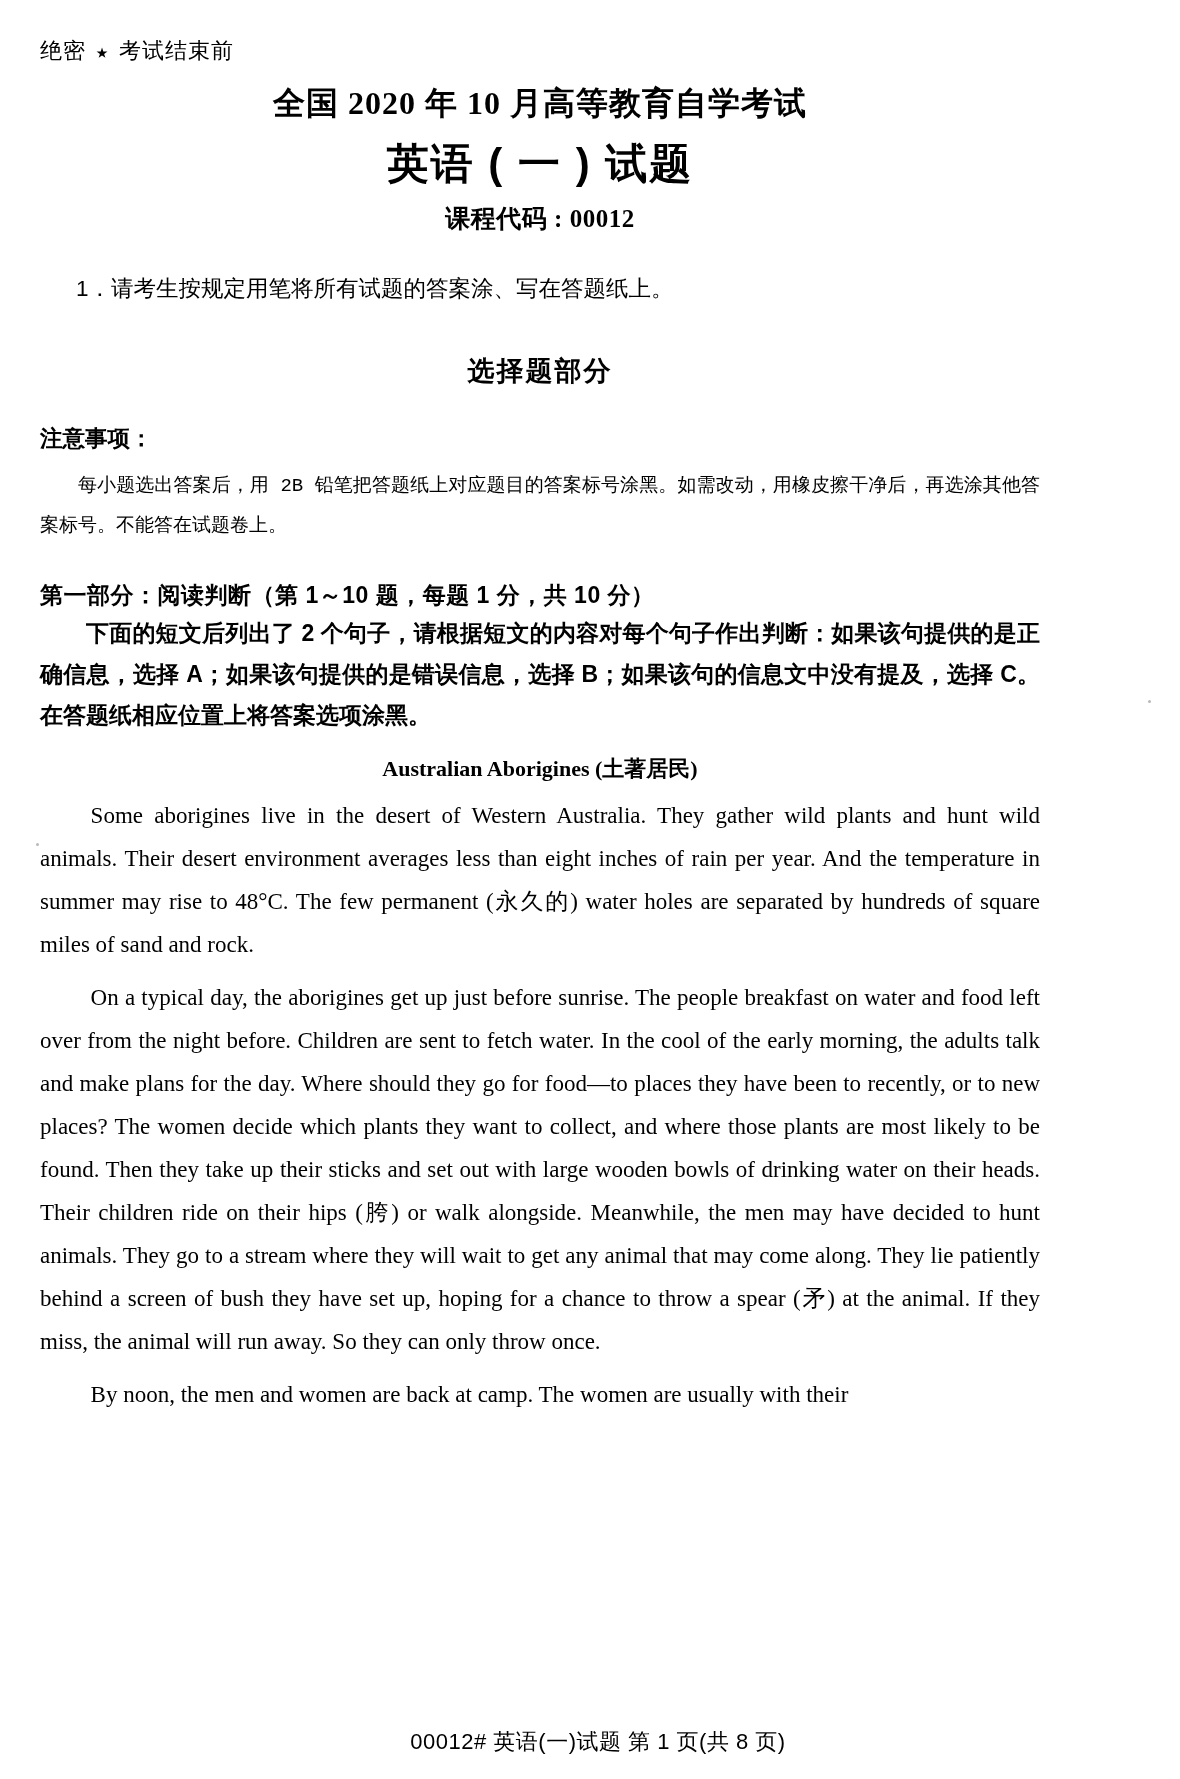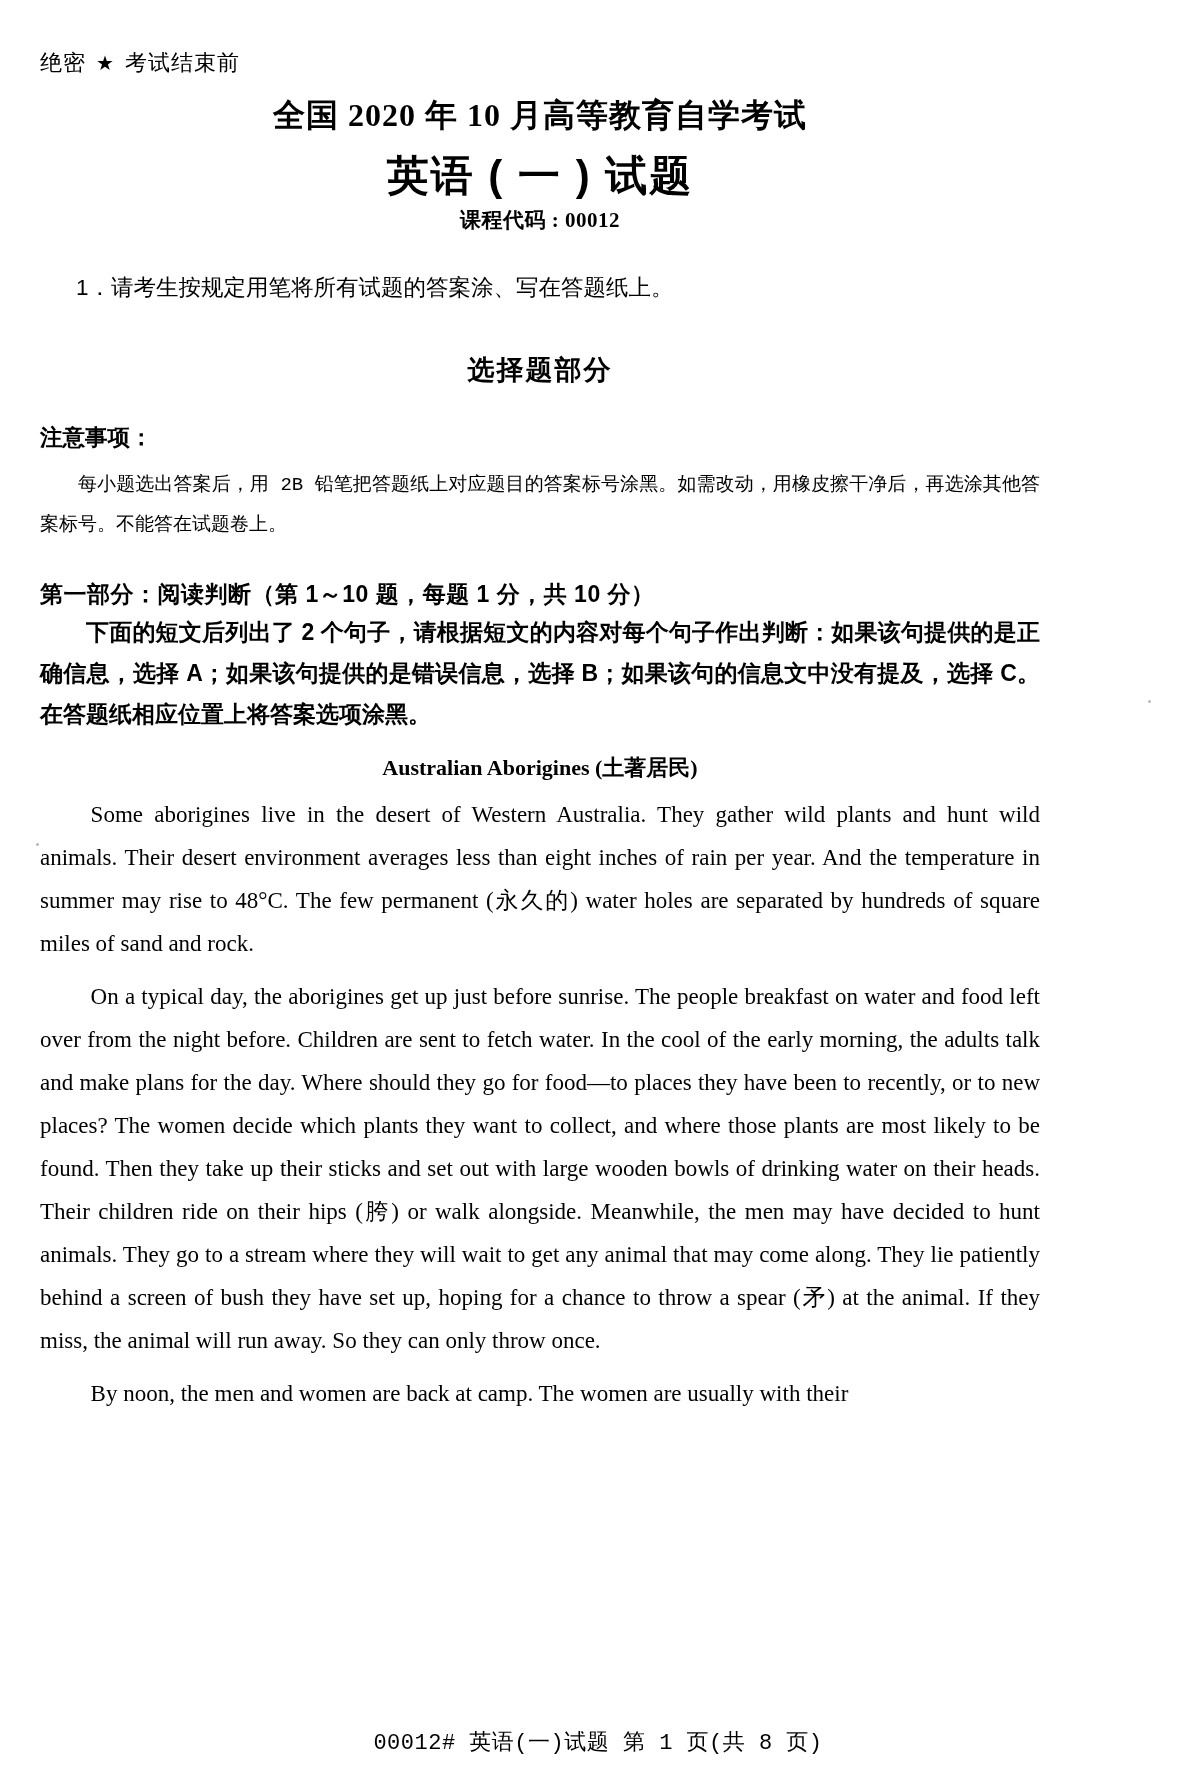--- a/index.html
+++ b/index.html
@@ -19,24 +19,24 @@
   }
   .sheet {
     position: absolute;
     left: 40px;
     top: 0;
     width: 1000px;
   }
 
   
   .secrecy {
-    font-family: Liberation Serif, serif;
+    font-family: Liberation Mono, monospace;
     font-size: 22px;
     letter-spacing: 1px;
-    padding-top: 48px;
+    padding-top: 36px;
     white-space: nowrap;
   }
   .secrecy .star { font-size: 20px; padding: 0 10px; }
 
   
   .title-main {
     text-align: center;
     font-size: 32px;
     font-weight: 700;
     margin-top: 16px;
@@ -46,23 +46,23 @@
   .title-sub {
     text-align: center;
     font-family: "Liberation Sans", "DejaVu Sans", sans-serif;
     font-size: 42px;
     font-weight: 700;
     margin-top: 10px;
     letter-spacing: 2px;
   }
   .title-code {
     text-align: center;
-    font-size: 21px;
+    font-size: 25px;
     font-weight: 700;
-    margin-top: 2px;
+    margin-top: 10px;
     letter-spacing: 0.5px;
   }
 
   
   .cn-line {
     font-family: "Liberation Sans", "DejaVu Sans", sans-serif;
     font-size: 22.5px;
     line-height: 40px;
     text-align: justify;
   }
@@ -130,21 +130,21 @@
   }
   .passage-p:last-of-type { text-align: justify; }
 
   
   .footer {
     position: absolute;
     left: 16px;
     right: 0;
     bottom: 22px;
     text-align: center;
-    font-family: Liberation Mono, monospace;
+    font-family: Liberation Sans, sans-serif;
     font-size: 22px;
     letter-spacing: 0.5px;
   }
 
   .speck {
     position: absolute;
     width: 3px; height: 3px;
     background: #b9b9b9;
     border-radius: 50%;
   }

